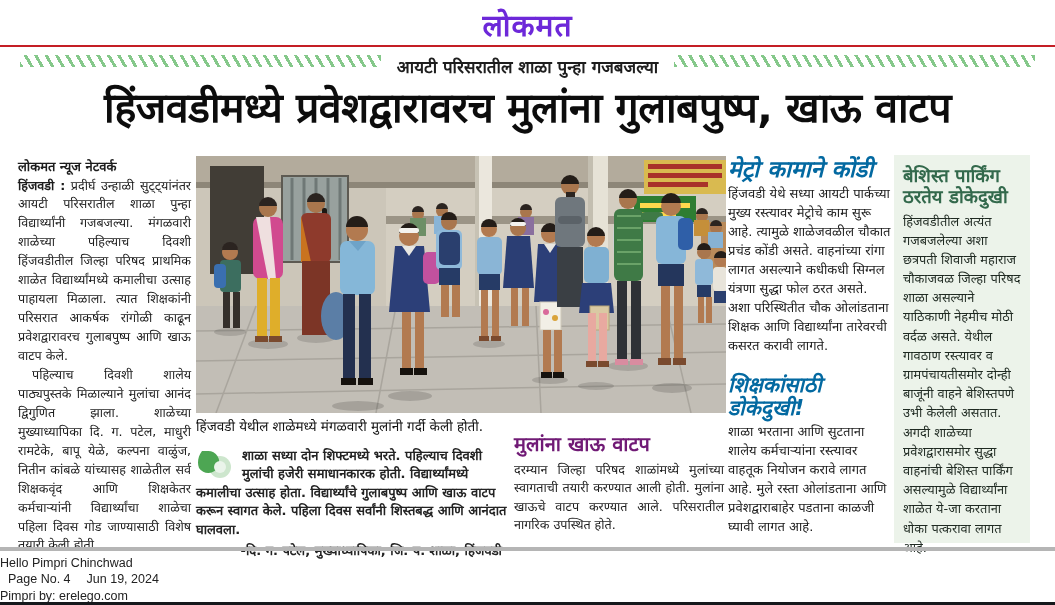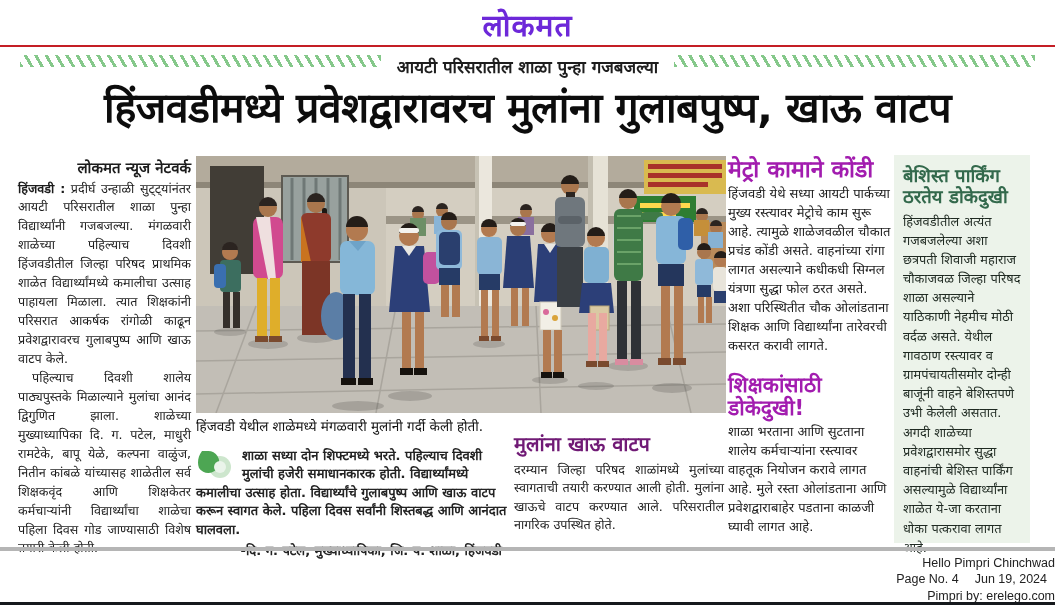--- a/index.html
+++ b/index.html
@@ -11,47 +11,47 @@
   .abs{position:absolute;}
   
   .logo{top:4px;left:0;right:0;text-align:center;font-size:30px;font-weight:800;color:#6d28d9;letter-spacing:1px;}
   .redline{top:45px;left:0;right:0;height:2px;background:#c41e25;}
   .kicker-row{top:55px;left:20px;right:20px;display:flex;align-items:flex-start;gap:16px;}
   .hatch{flex:1;height:12px;background:repeating-linear-gradient(60deg,#85c88a 0 3px,rgba(0,0,0,0) 3px 9px);}
   .kicker{font-size:17px;font-weight:700;color:#1e1e1e;white-space:nowrap;}
   .headline{top:86px;left:10px;right:10px;text-align:center;font-size:41px;font-weight:800;color:#0c0c0c;letter-spacing:-0.5px;line-height:1.1;}
   
   .leftcol{left:18px;top:157px;width:173px;font-size:12.6px;line-height:1.5;text-align:justify;}
-  .byline{text-align:right;font-weight:700;font-size:15px;margin:0 0 3px 0;}
+  .byline{text-align:left;font-weight:700;font-size:13px;margin:0 0 3px 0;}
   .leftcol p{margin:0;}
   .leftcol .p2{text-indent:14px;margin-top:1px;}
   .dateline{font-weight:800;}
   
   .photo{left:196px;top:156px;width:530px;height:257px;}
   .caption{left:196px;top:417px;width:530px;font-weight:400;font-size:13.5px;color:#111;}
   
   .quote{left:196px;top:447px;width:312px;font-size:13px;font-weight:600;line-height:1.42;color:#232323;}
   .quote-icon{float:left;width:40px;height:32px;margin:2px 6px 0 0;}
   .attribution{text-align:right;font-weight:800;margin-top:3px;padding-right:6px;}
   
   .khau{left:514px;top:430px;width:210px;}
   .khau h3{margin:0 0 4px 0;font-size:20px;font-weight:800;color:#701a75;}
   .khau p{margin:0;font-size:12.6px;line-height:1.45;text-align:justify;}
   
   .midcol{left:728px;top:157px;width:163px;}
-  .midcol h3{margin:0 0 3px 0;font-size:23px;font-weight:800;color:#a21caf;line-height:1.1;}
+  .midcol h3{margin:0 0 3px 0;font-size:23px;font-weight:800;color:#0369a1;line-height:1.1;font-style:italic;}
   .midcol .sec2 h3{font-size:21px;margin-top:18px;}
   .midcol p{margin:0;font-size:13px;line-height:1.46;}
   
   .panel{left:894px;top:155px;width:136px;height:388px;background:#ecf3ea;padding:10px 9px;box-sizing:border-box;}
   .panel h3{margin:0 0 4px 0;font-size:18.5px;font-weight:800;color:#33694c;line-height:1.15;}
   .panel p{margin:0;font-size:12.8px;line-height:1.5;color:#1f2a22;}
   
   .graybar{top:547px;left:0;right:0;height:4px;background:#b5b5b5;}
-  .footer{top:555px;left:0;right:0;text-align:right;font-family:"Liberation Sans",sans-serif;font-size:12.5px;color:#222;line-height:1.3;}
+  .footer{top:555px;left:0;right:0;text-align:left;font-family:"Liberation Sans",sans-serif;font-size:12.5px;color:#222;line-height:1.3;}
   .footer .row2 span{margin:0 8px;}
 </style>
 </head>
 <body>
 
 <div class="page">
 
   <div class="abs logo">लोकमत</div>
   <div class="abs redline"></div>
 

